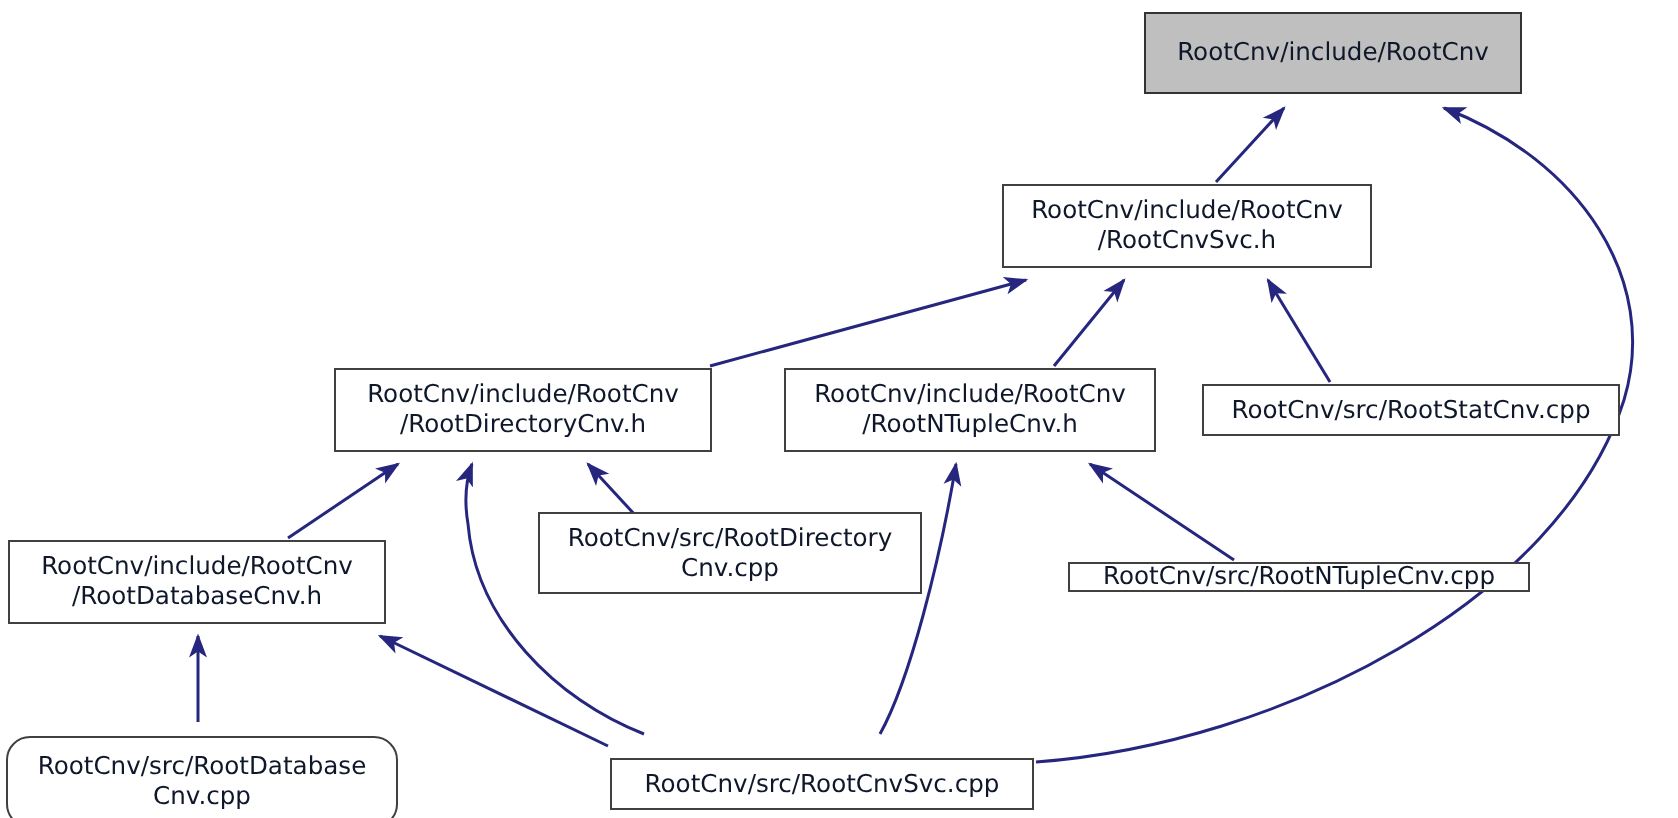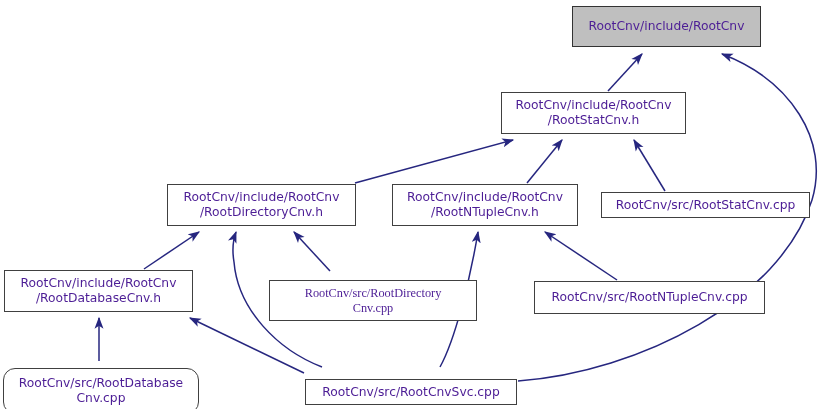--- a/index.html
+++ b/index.html
@@ -20,21 +20,21 @@
     left: 0;
     top: 0;
     width: 839px;
     height: 409px;
   }
   .node {
     position: absolute;
     box-sizing: border-box;
     border: 1px solid #404040;
     background: #ffffff;
-    color: #4c1d95;
+    color: #0f172a;
     font-size: 12.3px;
     line-height: 15px;
     text-align: center;
     display: flex;
     flex-direction: column;
     align-items: center;
     justify-content: center;
     white-space: pre;
     z-index: 5;
   }
@@ -82,21 +82,21 @@
 
     <path d="M 304,373 L 190,318" fill="none" stroke="#26267f" stroke-width="1.5" marker-end="url(#ah)"></path>
   </svg>
 
   <div class="node root" style="left:572px; top:6px; width:189px; height:41px;">
     <span class="line">RootCnv/include/RootCnv</span>
   </div>
 
   <div class="node" style="left:501px; top:92px; width:185px; height:42px;">
     <span class="line">RootCnv/include/RootCnv</span>
-    <span class="line">/RootStatCnv.h</span>
+    <span class="line">/RootCnvSvc.h</span>
   </div>
 
   <div class="node" style="left:167px; top:184px; width:189px; height:42px;">
     <span class="line">RootCnv/include/RootCnv</span>
     <span class="line">/RootDirectoryCnv.h</span>
   </div>
 
   <div class="node" style="left:392px; top:184px; width:186px; height:42px;">
     <span class="line">RootCnv/include/RootCnv</span>
     <span class="line">/RootNTupleCnv.h</span>
@@ -104,26 +104,26 @@
 
   <div class="node" style="left:601px; top:192px; width:209px; height:26px;text-align:right;">
     <span class="line">RootCnv/src/RootStatCnv.cpp</span>
   </div>
 
   <div class="node" style="left:4px; top:270px; width:189px; height:42px;">
     <span class="line">RootCnv/include/RootCnv</span>
     <span class="line">/RootDatabaseCnv.h</span>
   </div>
 
-  <div class="node" style="left:269px; top:280px; width:208px; height:41px;font-family:Liberation Serif, serif;">
+  <div class="node" style="left:269px; top:256px; width:192px; height:41px;">
     <span class="line">RootCnv/src/RootDirectory</span>
     <span class="line">Cnv.cpp</span>
   </div>
 
-  <div class="node" style="left:534px; top:281px; width:231px; height:33px;text-align:center;">
+  <div class="node" style="left:534px; top:281px; width:231px; height:15px;text-align:center;">
     <span class="line">RootCnv/src/RootNTupleCnv.cpp</span>
   </div>
 
   <div class="node" style="left:3px; top:368px; width:196px; height:46px;border-radius:12px;">
     <span class="line">RootCnv/src/RootDatabase</span>
     <span class="line">Cnv.cpp</span>
   </div>
 
   <div class="node" style="left:305px; top:379px; width:212px; height:26px;">
     <span class="line">RootCnv/src/RootCnvSvc.cpp</span>

